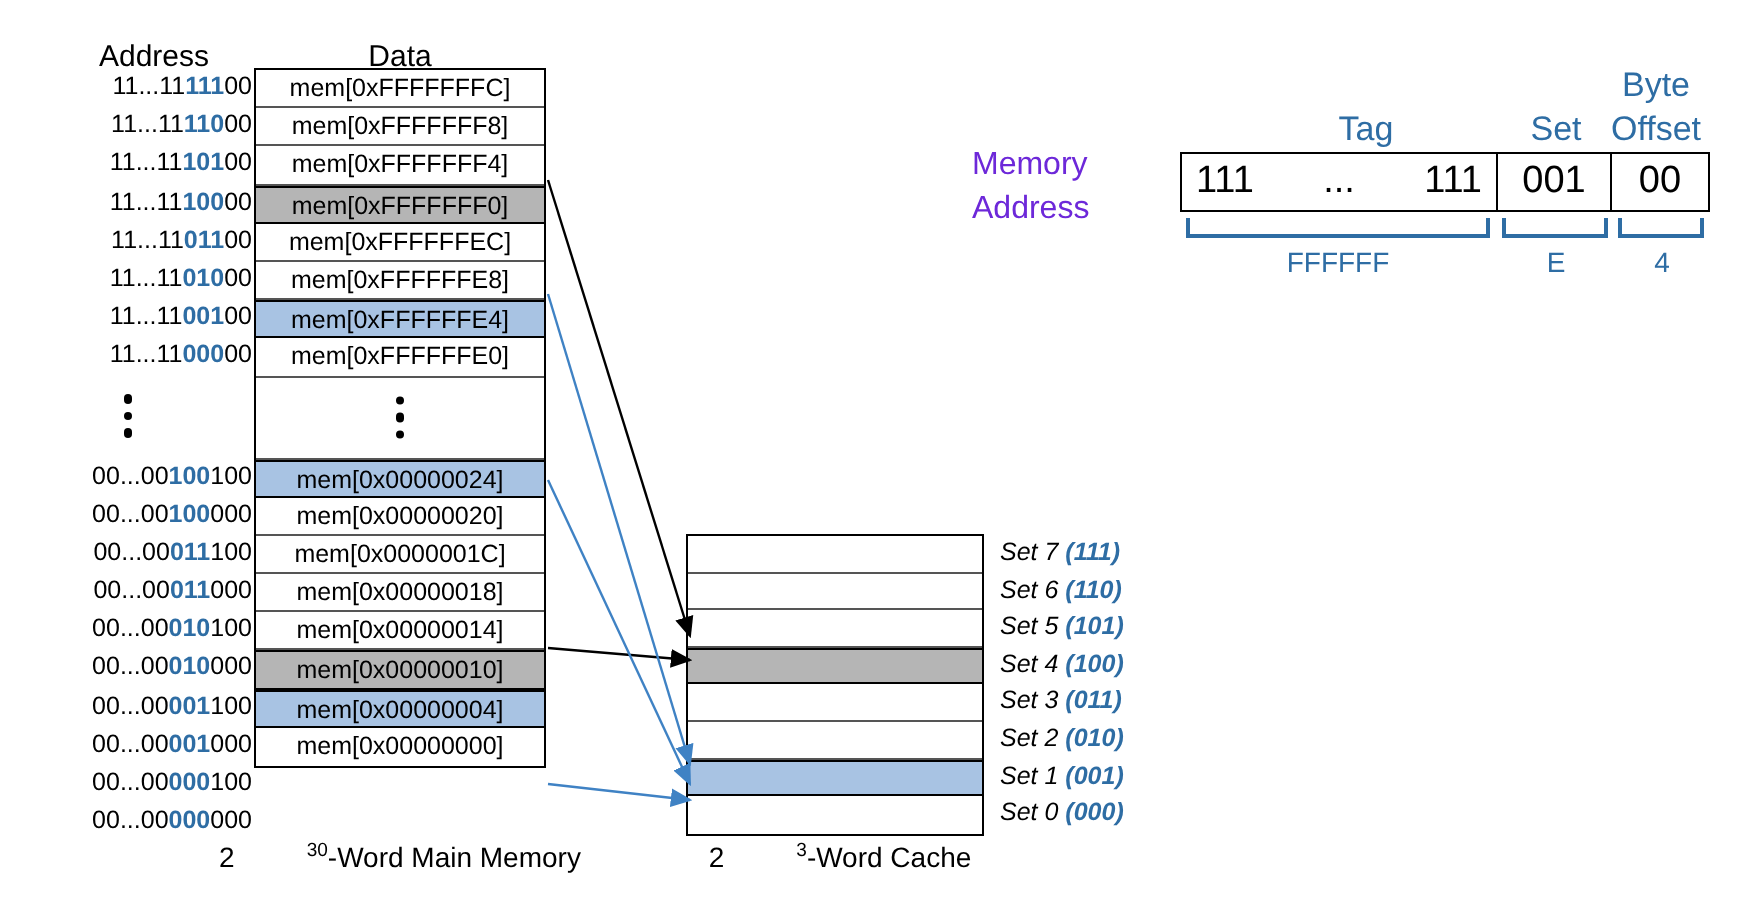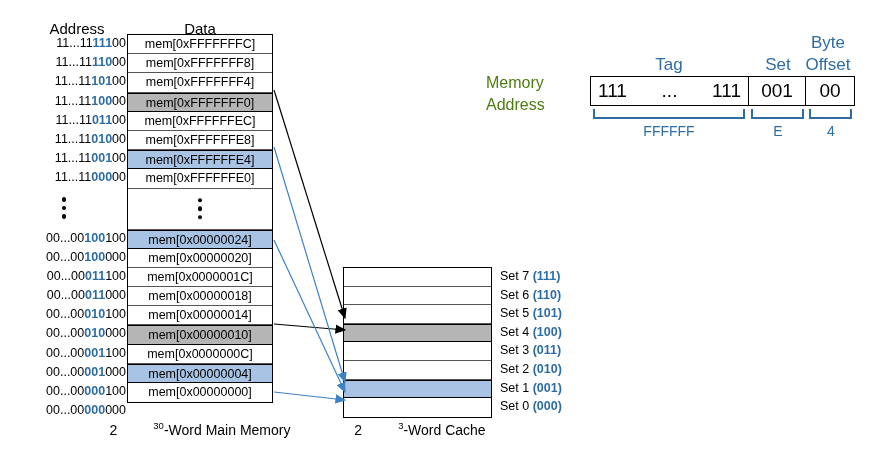--- a/index.html
+++ b/index.html
@@ -87,35 +87,35 @@
     height:18.6px;
     border-bottom:1px solid #555;
     box-sizing:border-box;
     background:#fff;
   }
   .cache-row:last-child{border-bottom:none;}
   .cache-row.gray{background:#b5b5b5;border-top:1.4px solid #000;border-bottom:1.4px solid #000;}
   .cache-row.blue{background:#a8c3e3;border-top:1.4px solid #000;border-bottom:1.4px solid #000;}
 
   
-  #set-labels{left:500px;top:267px;}
+  #set-labels{left:500px;top:267px;font-style:italic;}
   .set-label{
     height:18.6px;line-height:18.6px;
     font-size:12.5px;white-space:nowrap;color:#000;
   }
   .set-label .bits{color:#2e6da4;font-weight:bold;}
 
   
   .caption{
     font-size:14px;white-space:nowrap;text-align:center;color:#000;
   }
   .caption sup{font-size:9.5px;vertical-align:super;margin-left:36px;}
 
   
-  #ma-label{left:486px;top:72px;font-size:16px;line-height:22px;color:#4d7c0f;}
+  #ma-label{left:486px;top:72px;font-size:16px;line-height:22px;color:#6d28d9;}
   #addr-box{
     left:590px;top:76px;width:265px;height:30px;
     border:1.8px solid #000;box-sizing:border-box;
     display:flex;background:#fff;
   }
   .field{
     display:flex;align-items:center;justify-content:center;
     font-size:19px;color:#000;white-space:nowrap;
     box-sizing:border-box;
   }
@@ -179,21 +179,20 @@
           <i></i>
           <i></i>
         </span>
       </div>
       <div class="mem-row blue">mem[0x00000024]</div>
       <div class="mem-row">mem[0x00000020]</div>
       <div class="mem-row">mem[0x0000001C]</div>
       <div class="mem-row">mem[0x00000018]</div>
       <div class="mem-row">mem[0x00000014]</div>
       <div class="mem-row gray">mem[0x00000010]</div>
-      <div class="mem-row">mem[0x0000000C]</div>
       <div class="mem-row blue">mem[0x00000004]</div>
       <div class="mem-row">mem[0x00000000]</div>
     </div>
 
   <div class="abs caption" style="left:100px;top:420px;width:200px;">
     <span>2</span><sup>30</sup><span>-Word Main Memory</span>
   </div>
 
   <div class="abs" id="cache-table">
       <div class="cache-row"></div>
@@ -218,21 +217,21 @@
 
   <div class="abs caption" style="left:330px;top:420px;width:180px;">
     <span>2</span><sup>3</sup><span>-Word Cache</span>
   </div>
 
   <div class="abs" id="ma-label">
     <div>Memory</div>
     <div>Address</div>
   </div>
 
-  <div class="fld-cap" style="left:590px;top:55px;width:158px;">Tag</div>
+  <div class="fld-cap" style="left:604px;top:55px;width:158px;">Tag</div>
   <div class="fld-cap" style="left:749px;top:55px;width:58px;">Set</div>
   <div class="fld-cap" style="left:800px;top:33px;width:56px;">Byte</div>
   <div class="fld-cap" style="left:800px;top:55px;width:56px;">Offset</div>
 
   <div class="abs" id="addr-box">
     <div class="field tag">
       <span>111</span>
       <span>...</span>
       <span>111</span>
     </div>

